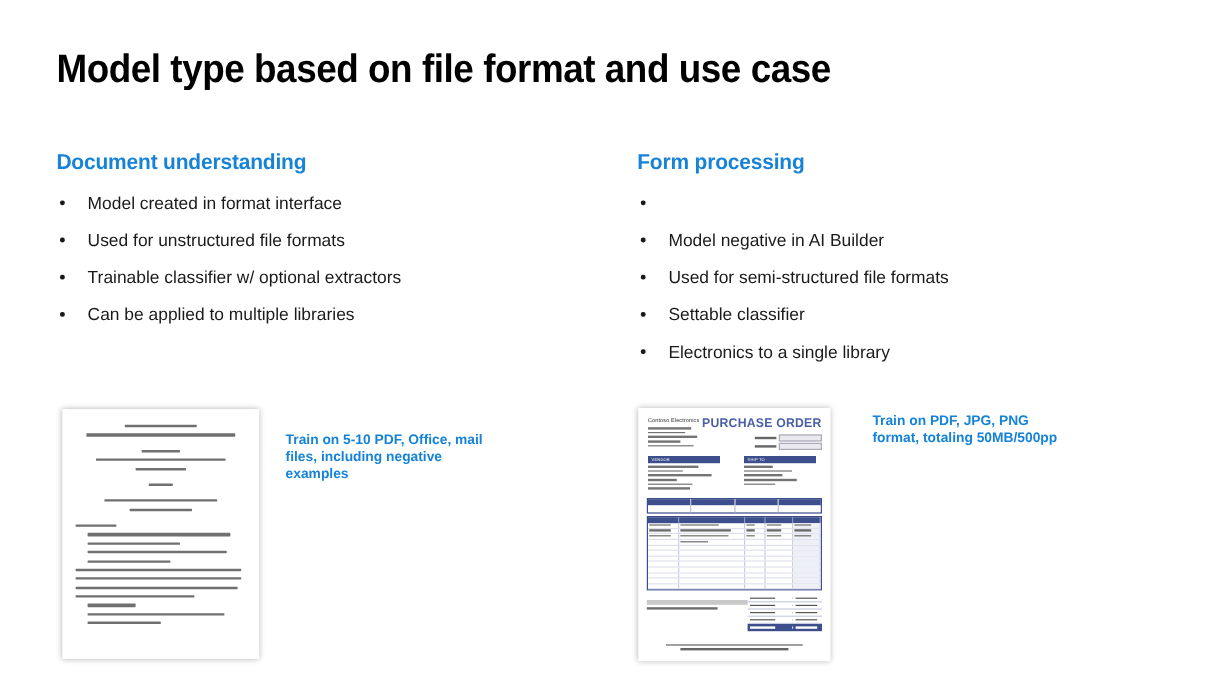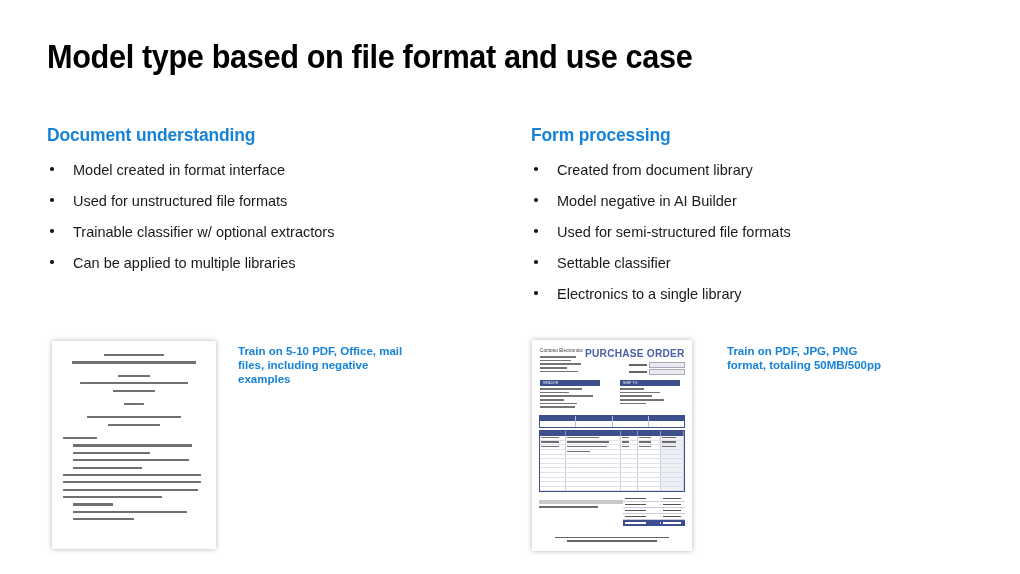--- a/index.html
+++ b/index.html
@@ -76,21 +76,21 @@
 
   
   .thumb-caption {
     position: absolute;
     font-size: 11.5px;
     font-weight: bold;
     line-height: 14px;
     color: #1683d8;
     width: 170px;
   }
-  .thumb-caption.left  { left: 238px; top: 344px; }
+  .thumb-caption.left  { left: 238px; top: 360px; }
   .thumb-caption.right { left: 727px; top: 344px; }
 
   
   .thumb-frame {
     position: absolute;
     background: #ffffff;
     box-shadow: 0 0 5px rgba(0,0,0,0.30);
     overflow: hidden;
   }
   .thumb-frame.doc {
@@ -325,21 +325,20 @@
     </li>
   </ul>
 </div>
 
 <div class="column right">
   <div class="col-heading">Form processing</div>
 
   <ul class="bullet-list">
     <li class="bullet-item">
       <span class="bullet-dot"></span>
-      <span>Created from document library</span>
     </li>
     <li class="bullet-item">
       <span class="bullet-dot"></span>
       <span>Model negative in AI Builder</span>
     </li>
     <li class="bullet-item">
       <span class="bullet-dot"></span>
       <span>Used for semi-structured file formats</span>
     </li>
     <li class="bullet-item">

